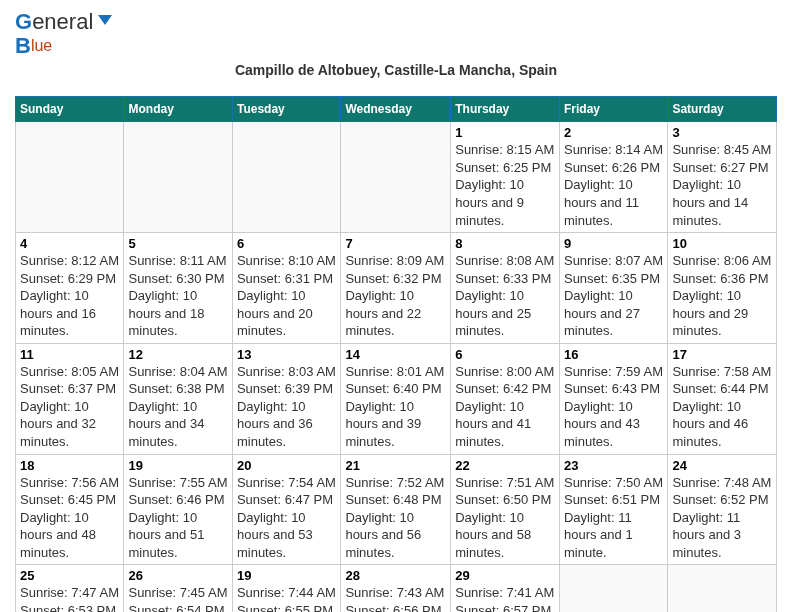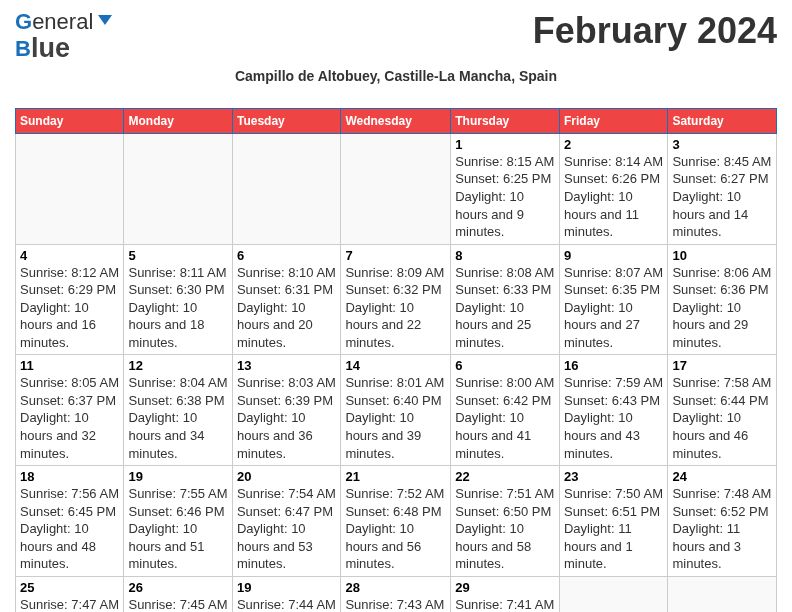--- a/index.html
+++ b/index.html
@@ -19,30 +19,30 @@
     .month-title {
       font-size: 36px;
       font-weight: bold;
       color: #333;
       text-align: right;
     }
     .location-subtitle {
       font-size: 14px;
       color: #333;
       text-align: center;
-      margin-bottom: 24px;
+      margin-bottom: 18px;
       font-weight: 600;
     }
     .calendar-table {
       width: 100%;
       border-collapse: collapse;
       font-size: 11px;
     }
     .calendar-table th {
-      background: #ef4444;
+      background: #0f766e;
       color: #fff;
       padding: 5px 4px;
       text-align: left;
       font-size: 12px;
       border: 1px solid #1a6fba;
     }
     .calendar-table td {
       border: 1px solid #ccc;
       vertical-align: top;
       padding: 3px 4px;
@@ -88,24 +88,23 @@
         <span class="logo-g">G</span>
           <span style="font-size:22px;font-weight:normal;color:#333">eneral</span>
         <span class="arrow-icon">
           <svg width="18" height="18" viewBox="0 0 18 18">
             <polygon points="2,4 16,4 9,14" fill="#1a6fba"></polygon>
           </svg>
         </span>
       </div>
       <div class="logo-line2">
         <span style="font-size:22px;font-weight:bold;color:#1a6fba">B</span>
-          <span style="font-size:27px;font-weight:bold;color:#404040">lue</span>
+          <span style="font-size:16px;font-weight:normal;color:#c2410c">lue</span>
       </div>
     </div>
-    <div class="month-title">February 2024</div>
   </div>
   <div class="location-subtitle">Campillo de Altobuey, Castille-La Mancha, Spain</div>
 
   <table class="calendar-table">
     <thead>
       <tr>
         <th>Sunday</th>
         <th>Monday</th>
         <th>Tuesday</th>
         <th>Wednesday</th>

